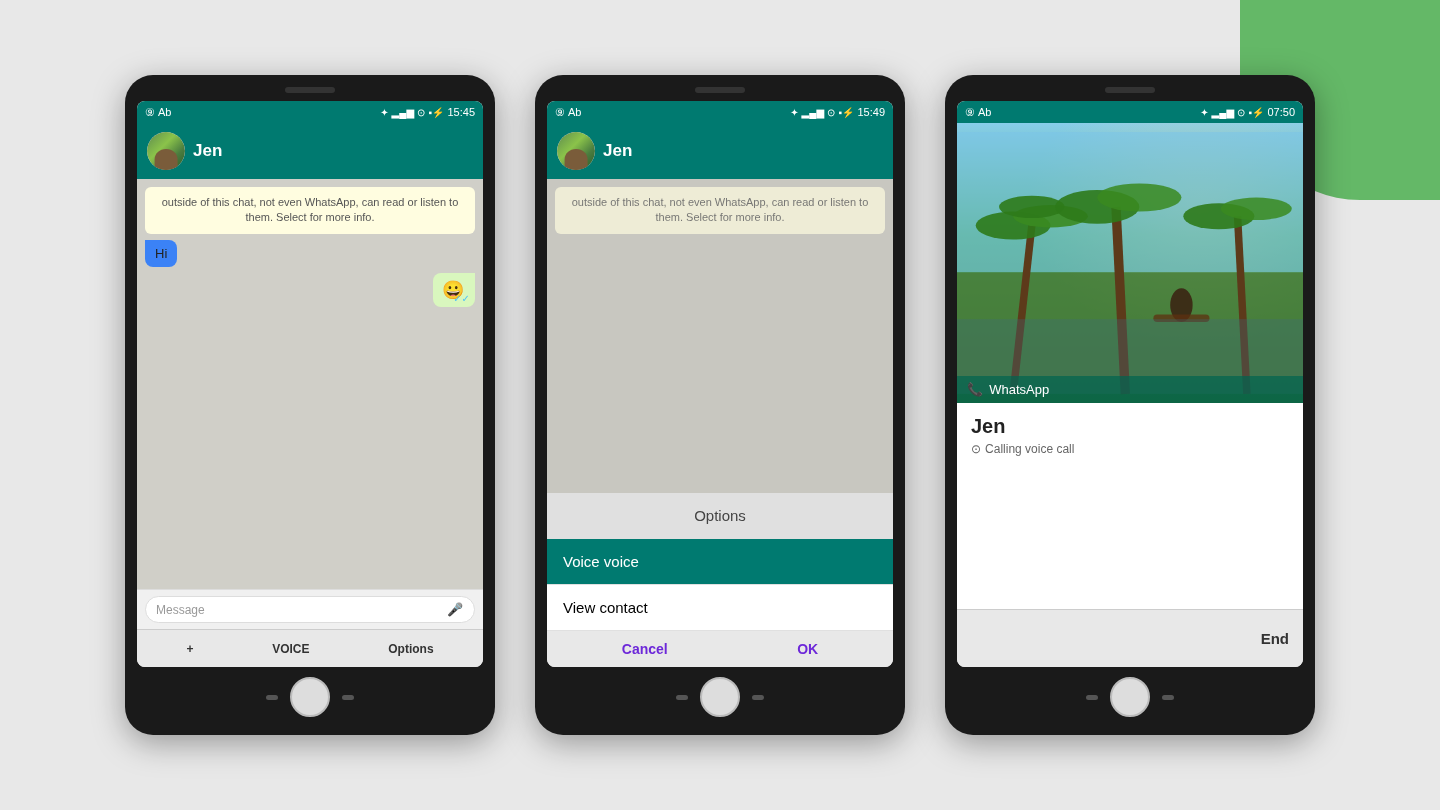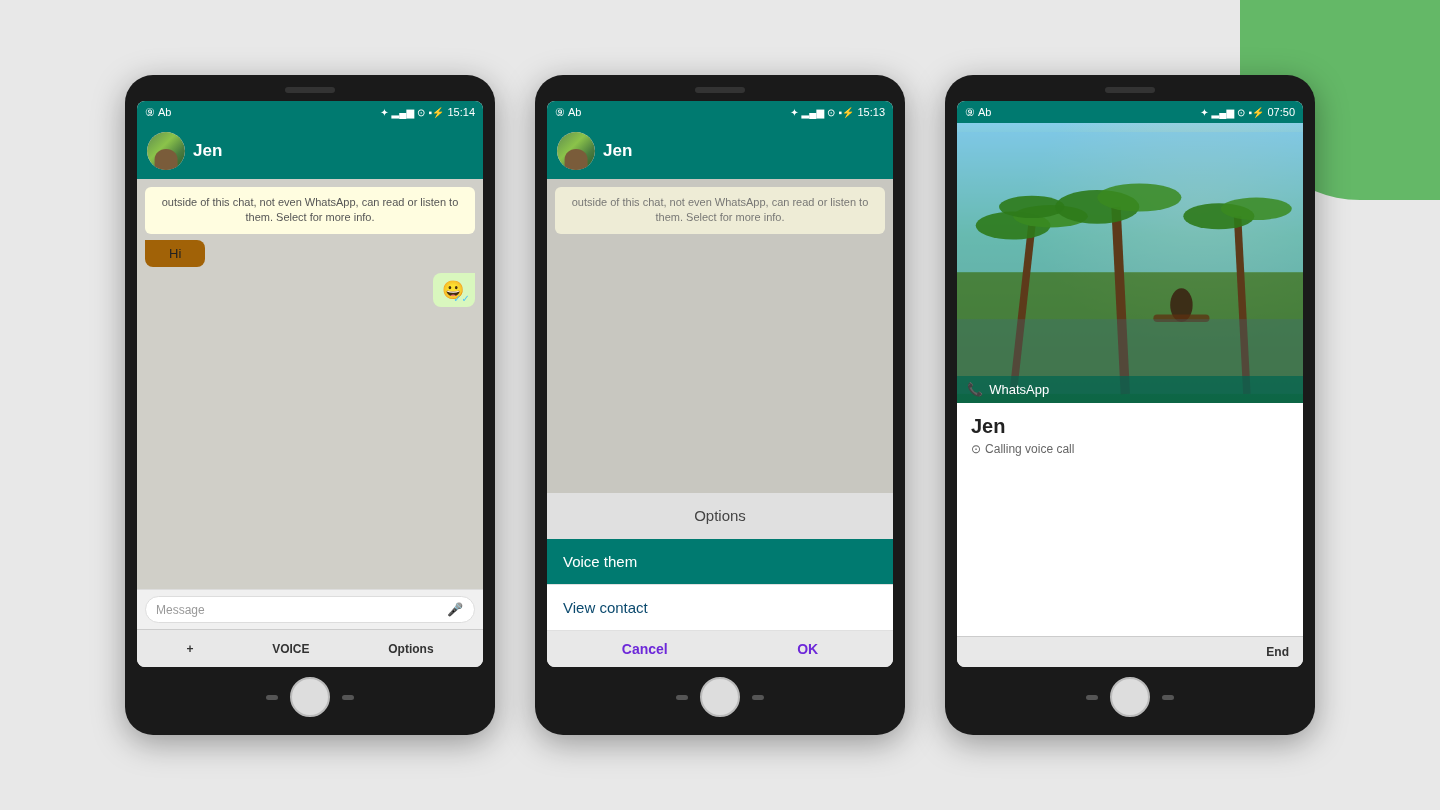--- a/index.html
+++ b/index.html
@@ -169,23 +169,23 @@
       border-radius: 6px;
       padding: 8px 2px;
       font-size: 11px;
       color: #555;
       text-align: center;
       line-height: 1.4;
     }
 
     
     .msg-received {
-      background: #a16207;
+      background: #3b82f6;
       border-radius: 0 8px 8px 8px;
-      padding: 6px 24px;
+      padding: 6px 10px;
       max-width: 60%;
       font-size: 13px;
       color: #222;
       align-self: flex-start;
     }
 
     
     .msg-sent {
       background: #d9f7be;
       border-radius: 8px 0 8px 8px;
@@ -271,21 +271,21 @@
       border: 2px solid #bbb;
     }
 
     .options-menu {
       background: #fff;
     }
 
     .menu-item {
       padding: 14px 16px;
       font-size: 15px;
-      color: #0c4a6e;
+      color: #000000;
       border-bottom: 1px solid #e0e0e0;
       cursor: pointer;
     }
 
     .menu-item.selected {
       background: #007a70;
       color: #fff;
     }
 
     .menu-item.options-title {
@@ -355,22 +355,22 @@
       color: #666;
       display: flex;
       align-items: center;
       gap: 4px;
     }
 
     .call-end-bar {
       background: #e8e8e8;
       display: flex;
       justify-content: flex-end;
-      padding: 8px 14px;
-      font-size: 12px;
+      padding: 20px 14px;
+      font-size: 15px;
       font-weight: bold;
       color: #333;
       border-top: 1px solid #ccc;
     }
 
     
     .palm-svg {
       position: absolute;
       width: 100%;
       height: 100%;
@@ -394,21 +394,21 @@
       <div class="status-bar">
         <div class="status-left">
           <span>⑨</span>
           <span>Ab</span>
         </div>
         <div class="status-right">
           <span class="status-icon">✦</span>
           <span class="status-icon">▂▄▆</span>
           <span class="status-icon">⊙</span>
           <span class="status-icon">▪⚡</span>
-          <span>15:14</span>
+          <span>15:45</span>
         </div>
       </div>
 
       <div class="chat-header">
         <div class="avatar">
           <div class="avatar-img"></div>
         </div>
         <span class="contact-name">Jen</span>
       </div>
 
@@ -449,40 +449,40 @@
       <div class="status-bar">
         <div class="status-left">
           <span>⑨</span>
           <span>Ab</span>
         </div>
         <div class="status-right">
           <span class="status-icon">✦</span>
           <span class="status-icon">▂▄▆</span>
           <span class="status-icon">⊙</span>
           <span class="status-icon">▪⚡</span>
-          <span>15:13</span>
+          <span>15:49</span>
         </div>
       </div>
 
       <div class="chat-header">
         <div class="avatar">
           <div class="avatar-img"></div>
         </div>
         <span class="contact-name">Jen</span>
       </div>
 
       <div style="flex:1; display:flex; flex-direction:column; position:relative;">
 
         <div style="flex:1; background: #c8c7c0; padding:8px;">
           <div class="encryption-notice" style="opacity:0.7;">outside of this chat, not even WhatsApp, can read or listen to them. Select for more info.</div>
         </div>
 
         <div class="options-menu">
           <div class="menu-item options-title">Options</div>
-          <div class="menu-item selected">Voice them</div>
+          <div class="menu-item selected">Voice voice</div>
           <div class="menu-item">View contact</div>
         </div>
 
         <div class="menu-actions">
           <span>Cancel</span>
           <span>OK</span>
         </div>
       </div>
     </div>
 

